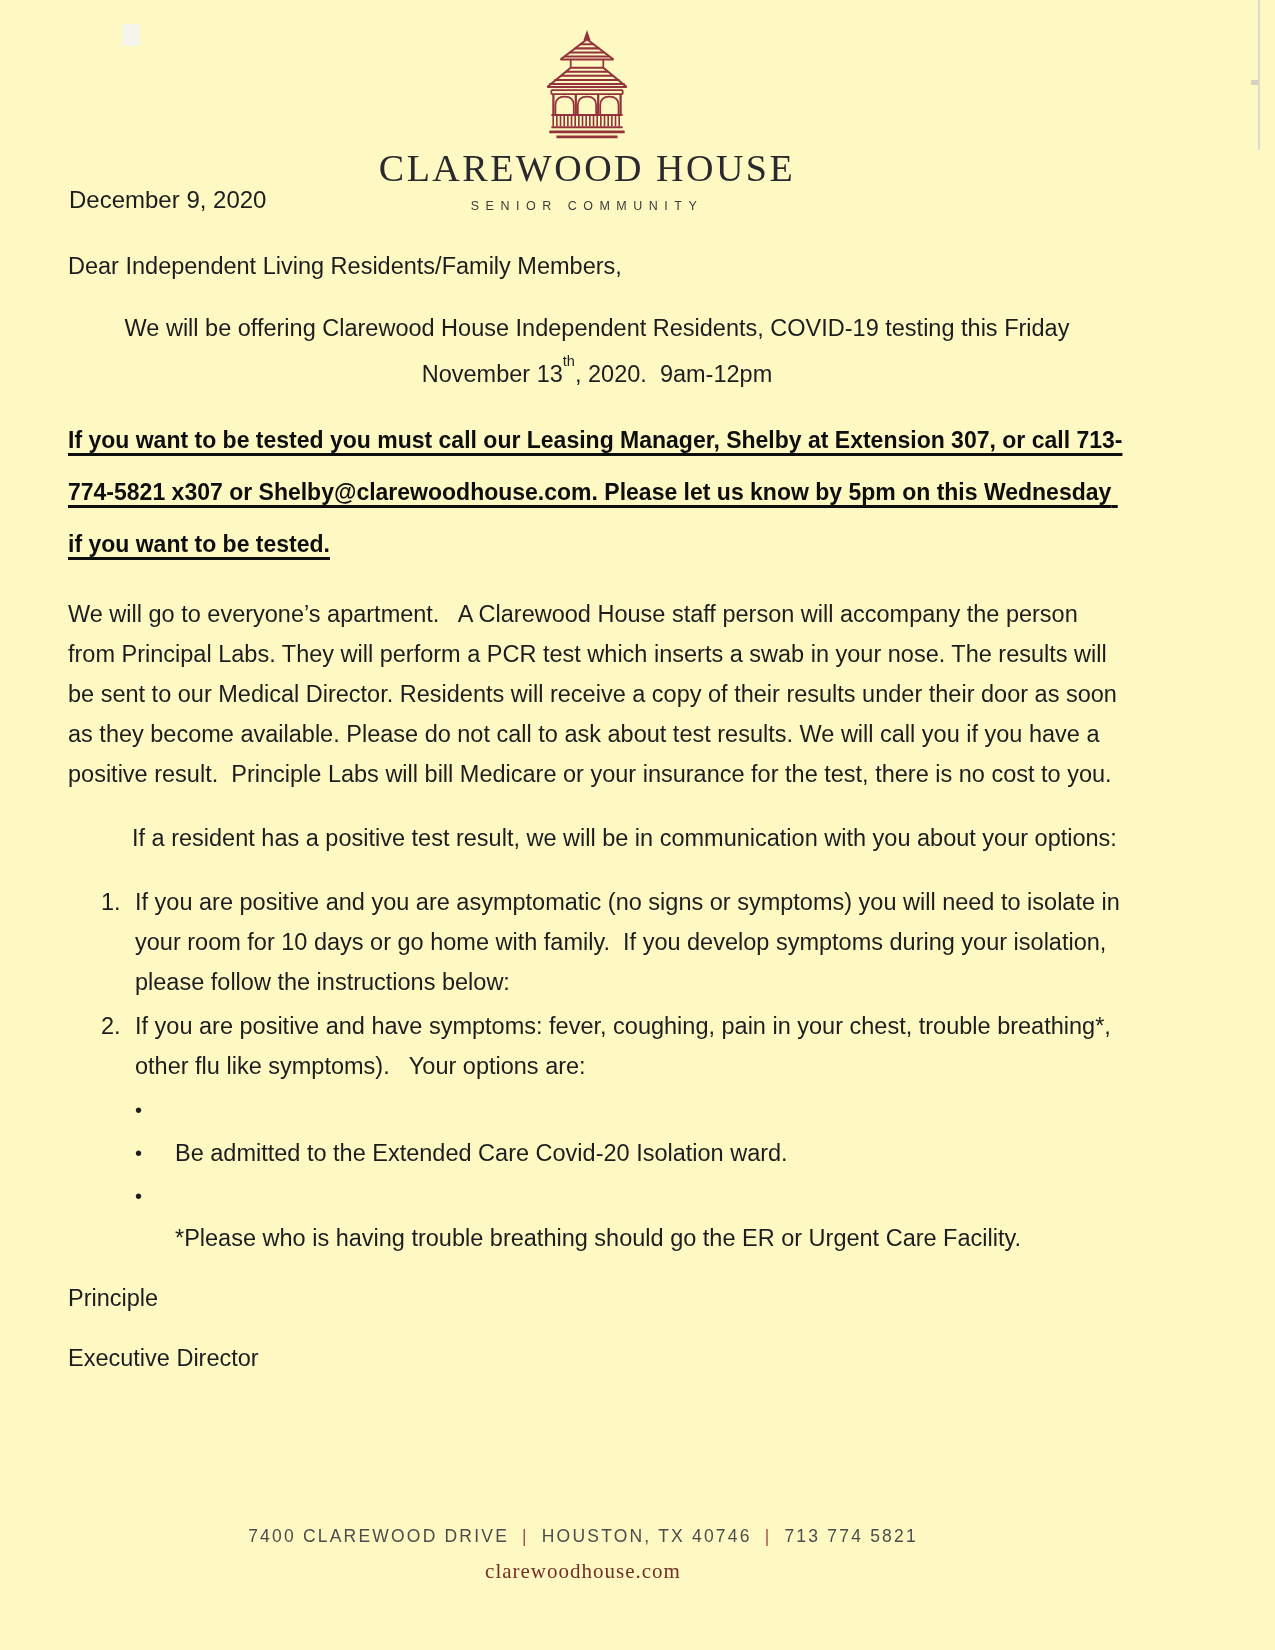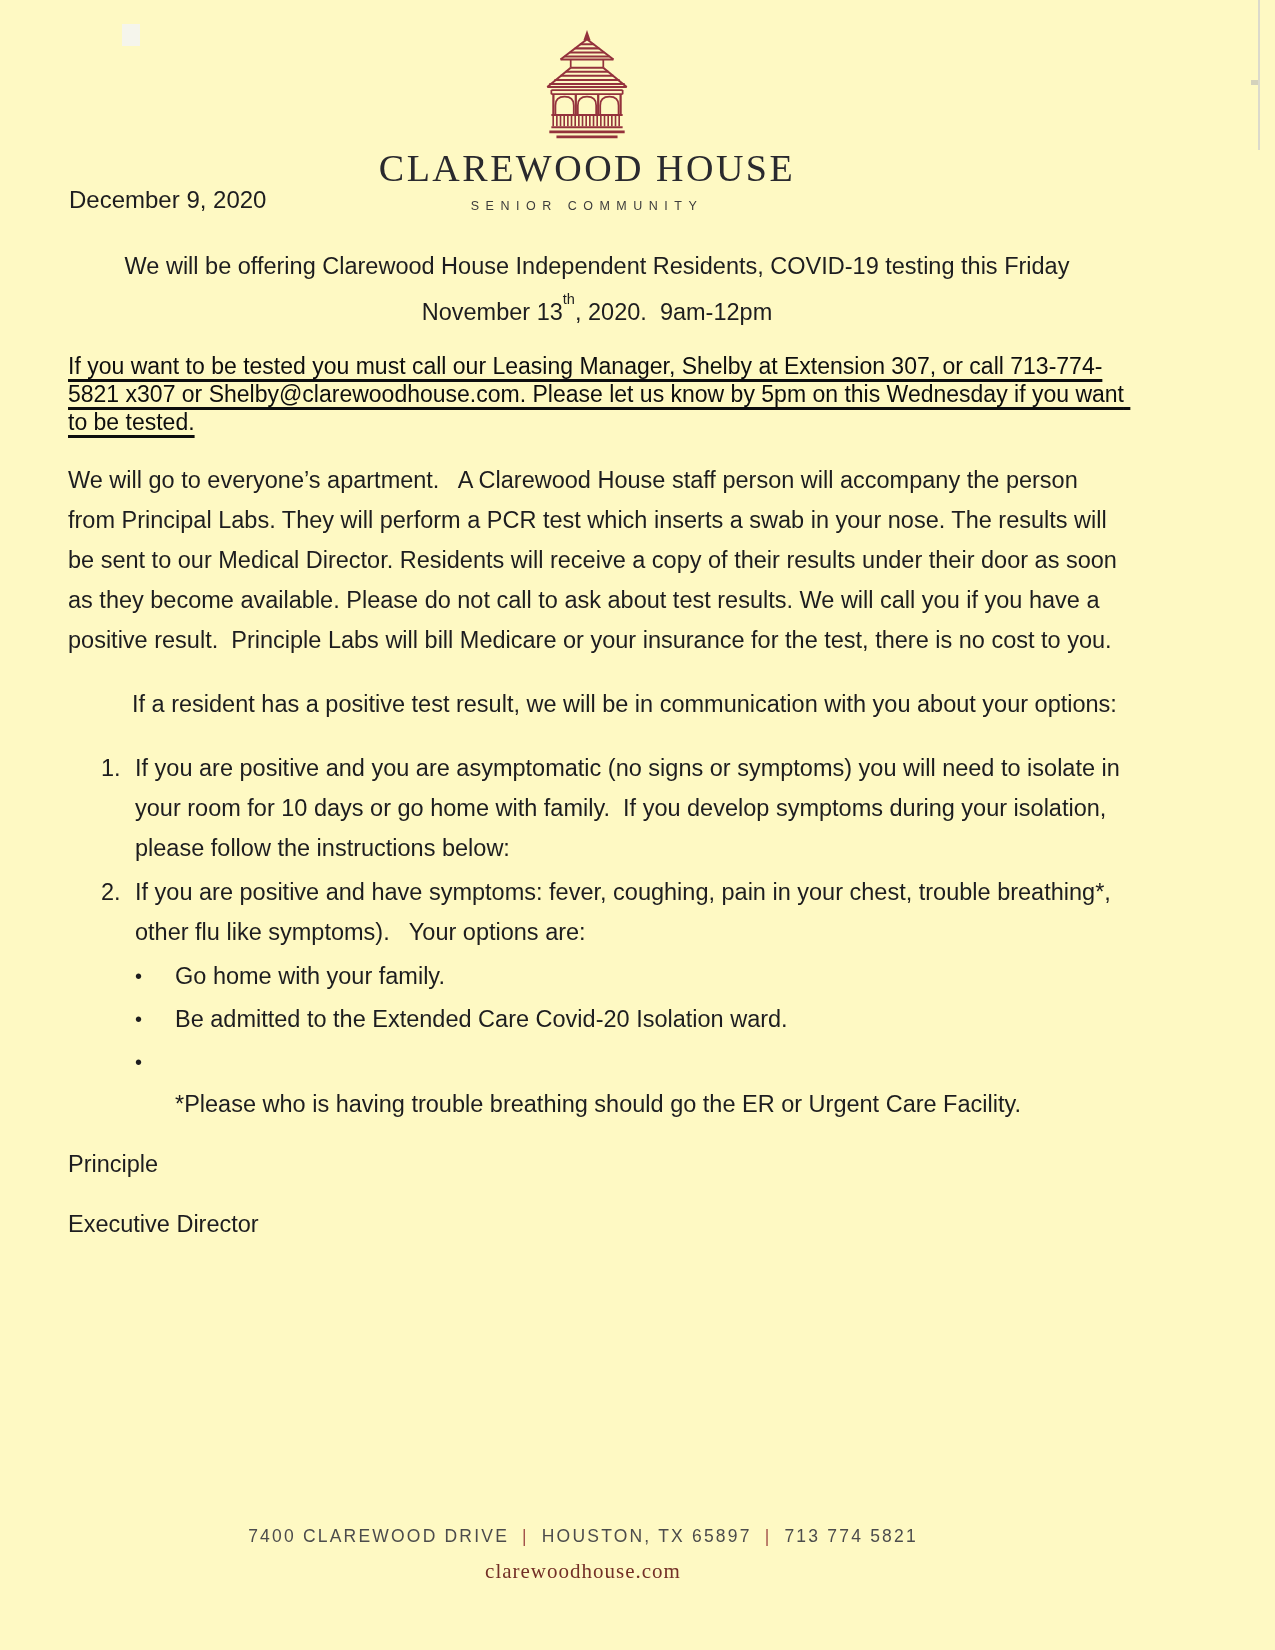--- a/index.html
+++ b/index.html
@@ -39,23 +39,23 @@
   .date { position: absolute; top: 186px; left: 69px; font-size: 24px; }
 
   
   .body { position: absolute; top: 246px; left: 68px; width: 1058px; font-size: 23.5px; line-height: 40px; }
   .body p, .body div { white-space: pre-wrap; }
   .salutation { margin-bottom: 22px; }
   .intro { margin-bottom: 20px; text-align: center; }
   .intro sup { font-size: 0.62em; position: relative; top: -0.45em; }
   .alert {
     font-size: 23px;
-    font-weight: normal;
+    font-weight: bold;
     color: #0e0e0e;
-    line-height: 28px;
+    line-height: 52px;
     text-decoration: underline;
     text-decoration-thickness: 2.5px;
     text-underline-offset: 5px;
     margin-bottom: 24px;
   }
   .para { margin-bottom: 24px; }
   .indented { text-indent: 64px; }
   .num-item { display: flex; }
   .num-item .num { margin-left: 33px; width: 34px; flex: 0 0 auto; }
   .num-item .num-text { flex: 1 1 auto; }
@@ -118,55 +118,55 @@
       <path d="M13 102 H87" stroke-width="2.6"></path>
       <path d="M20 107 H80" stroke-width="2.6"></path>
     </svg>
     <div class="brand-title">CLAREWOOD HOUSE</div>
     <div class="brand-subtitle">SENIOR COMMUNITY</div>
   </header>
 
   <div class="date">December 9, 2020</div>
 
   <main class="body">
+    <p class="salutation">Dear Independent Living Residents/Family Members,</p>
 
     <p class="intro"><span>We will be offering Clarewood House Independent Residents, COVID-19 testing this Friday November 13</span><sup>th</sup><span>, 2020.  9am-12pm</span></p>
 
     <p class="alert">If you want to be tested you must call our Leasing Manager, Shelby at Extension 307, or call 713-774-5821 x307 or Shelby@clarewoodhouse.com. Please let us know by 5pm on this Wednesday if you want to be tested.</p>
 
     <p class="para">We will go to everyone’s apartment.   A Clarewood House staff person will accompany the person from Principal Labs. They will perform a PCR test which inserts a swab in your nose. The results will be sent to our Medical Director. Residents will receive a copy of their results under their door as soon as they become available. Please do not call to ask about test results. We will call you if you have a positive result.  Principle Labs will bill Medicare or your insurance for the test, there is no cost to you.</p>
 
     <p class="para indented">If a resident has a positive test result, we will be in communication with you about your options:</p>
 
     <div class="num-item">
       <span class="num">1.</span>
       <span class="num-text">If you are positive and you are asymptomatic (no signs or symptoms) you will need to isolate in your room for 10 days or go home with family.  If you develop symptoms during your isolation, please follow the instructions below:</span>
     </div>
     <div class="num-item">
       <span class="num">2.</span>
       <span class="num-text">If you are positive and have symptoms: fever, coughing, pain in your chest, trouble breathing*, other flu like symptoms).   Your options are:</span>
     </div>
 
     <div class="bullet-item first">
       <span class="bullet">•</span>
-      <span class="bullet-text">Go home with your family.</span>
     </div>
     <div class="bullet-item">
       <span class="bullet">•</span>
       <span class="bullet-text">Be admitted to the Extended Care Covid-20 Isolation ward.</span>
     </div>
     <div class="bullet-item">
       <span class="bullet">•</span>
     </div>
     <div class="note">*Please who is having trouble breathing should go the ER or Urgent Care Facility.</div>
 
     <p class="closing">Principle</p>
     <p class="sig-title">Executive Director</p>
   </main>
 
   <footer class="footer">
     <div class="address">
-      <span>7400 CLAREWOOD DRIVE</span><span class="sep">|</span><span>HOUSTON, TX 65897</span><span class="sep">|</span><span>713 774 5821</span>
+      <span>7400 CLAREWOOD DRIVE</span><span class="sep">|</span><span>HOUSTON, TX 40746</span><span class="sep">|</span><span>713 774 5821</span>
     </div>
     <div class="website">clarewoodhouse.com</div>
   </footer>
 
 </div>
 
 </body></html>

